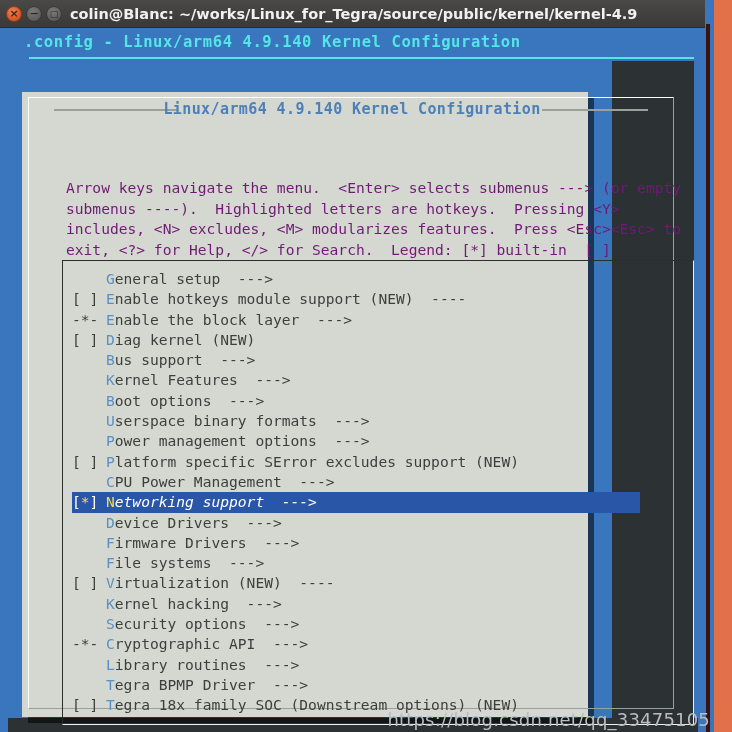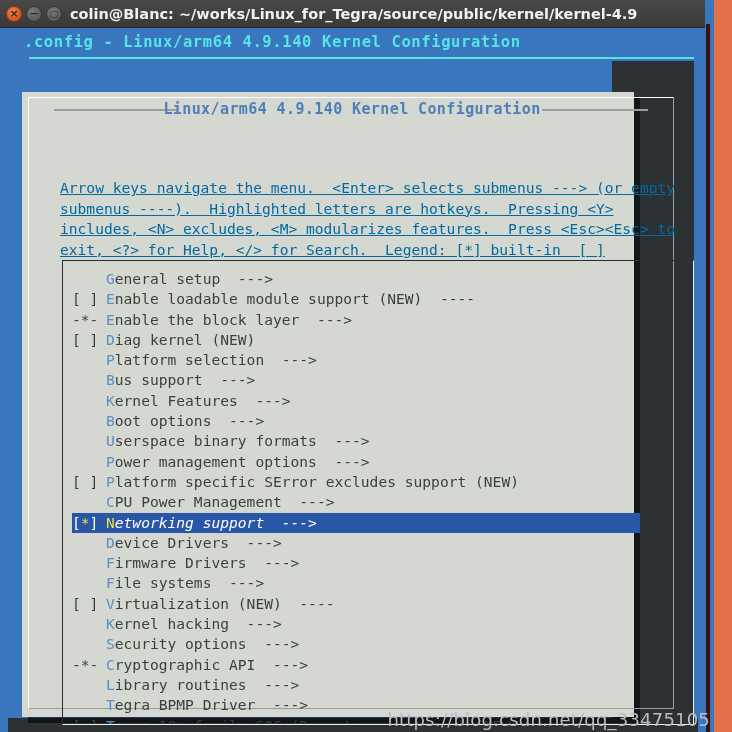--- a/index.html
+++ b/index.html
@@ -156,21 +156,21 @@
     position: absolute;
     left: 8px; top: 690px;
     width: 690px; height: 14px;
     background: #2c3134;
   }
 
   
   #dialog {
     position: absolute;
     left: 22px; top: 64px;
-    width: 612px;
+    width: 566px;
     height: 625px;
     background: #d4d8d0;
     box-shadow: 6px 6px 0 rgba(0,0,0,0.55);
   }
   #dialog-inner {
     position: absolute;
     left: 6px; top: 5px;
     width: 646px;
     height: 612px;
     border-top: 1px solid #ffffff;
@@ -208,27 +208,26 @@
     font-size: 15px;
     line-height: 22px;
     font-weight: bold;
     letter-spacing: 0.4px;
     white-space: nowrap;
   }
 
   
   #help-text {
     position: absolute;
-    left: 38px; top: 86px;
+    left: 44px; top: 86px;
     width: 648px;
-    color: #0369a1;
+    color: #701a75;
     font-size: 14.6px;
     line-height: 20.5px;
     white-space: pre;
-    text-decoration: underline;
   }
 
   
   #listbox {
     position: absolute;
     left: 40px; top: 168px;
     width: 632px;
     height: 465px;
     border-top: 1px solid #2c2e2c;
     border-left: 1px solid #2c2e2c;
@@ -329,24 +328,23 @@
       </div>
 
       <div id="help-text">Arrow keys navigate the menu.  &lt;Enter&gt; selects submenus ---&gt; (or empty
 submenus ----).  Highlighted letters are hotkeys.  Pressing &lt;Y&gt;
 includes, &lt;N&gt; excludes, &lt;M&gt; modularizes features.  Press &lt;Esc&gt;&lt;Esc&gt; to
 exit, &lt;?&gt; for Help, &lt;/&gt; for Search.  Legend: [*] built-in  [ ]</div>
 
       <div id="listbox">
         <div id="list">
             <div class="row"><span class="mark"></span><span class="hot">G</span><span class="rest">eneral setup  ---&gt;</span></div>
-            <div class="row"><span class="mark">[ ]</span><span class="hot">E</span><span class="rest">nable loadable module support (NEW)  ----</span></div>
+            <div class="row"><span class="mark">[ ]</span><span class="hot">E</span><span class="rest">nable hotkeys module support (NEW)  ----</span></div>
             <div class="row"><span class="mark">-<span class="star">*</span>-</span><span class="hot">E</span><span class="rest">nable the block layer  ---&gt;</span></div>
             <div class="row"><span class="mark">[ ]</span><span class="hot">D</span><span class="rest">iag kernel (NEW)</span></div>
-            <div class="row"><span class="mark"></span><span class="hot">P</span><span class="rest">latform selection  ---&gt;</span></div>
             <div class="row"><span class="mark"></span><span class="hot">B</span><span class="rest">us support  ---&gt;</span></div>
             <div class="row"><span class="mark"></span><span class="hot">K</span><span class="rest">ernel Features  ---&gt;</span></div>
             <div class="row"><span class="mark"></span><span class="hot">B</span><span class="rest">oot options  ---&gt;</span></div>
             <div class="row"><span class="mark"></span><span class="hot">U</span><span class="rest">serspace binary formats  ---&gt;</span></div>
             <div class="row"><span class="mark"></span><span class="hot">P</span><span class="rest">ower management options  ---&gt;</span></div>
             <div class="row"><span class="mark">[ ]</span><span class="hot">P</span><span class="rest">latform specific SError excludes support (NEW)</span></div>
             <div class="row"><span class="mark"></span><span class="hot">C</span><span class="rest">PU Power Management  ---&gt;</span></div>
             <div class="row selected"><span class="mark">[<span class="star">*</span>]</span><span class="hot">N</span><span class="rest">etworking support  ---&gt;</span></div>
             <div class="row"><span class="mark"></span><span class="hot">D</span><span class="rest">evice Drivers  ---&gt;</span></div>
             <div class="row"><span class="mark"></span><span class="hot">F</span><span class="rest">irmware Drivers  ---&gt;</span></div>

